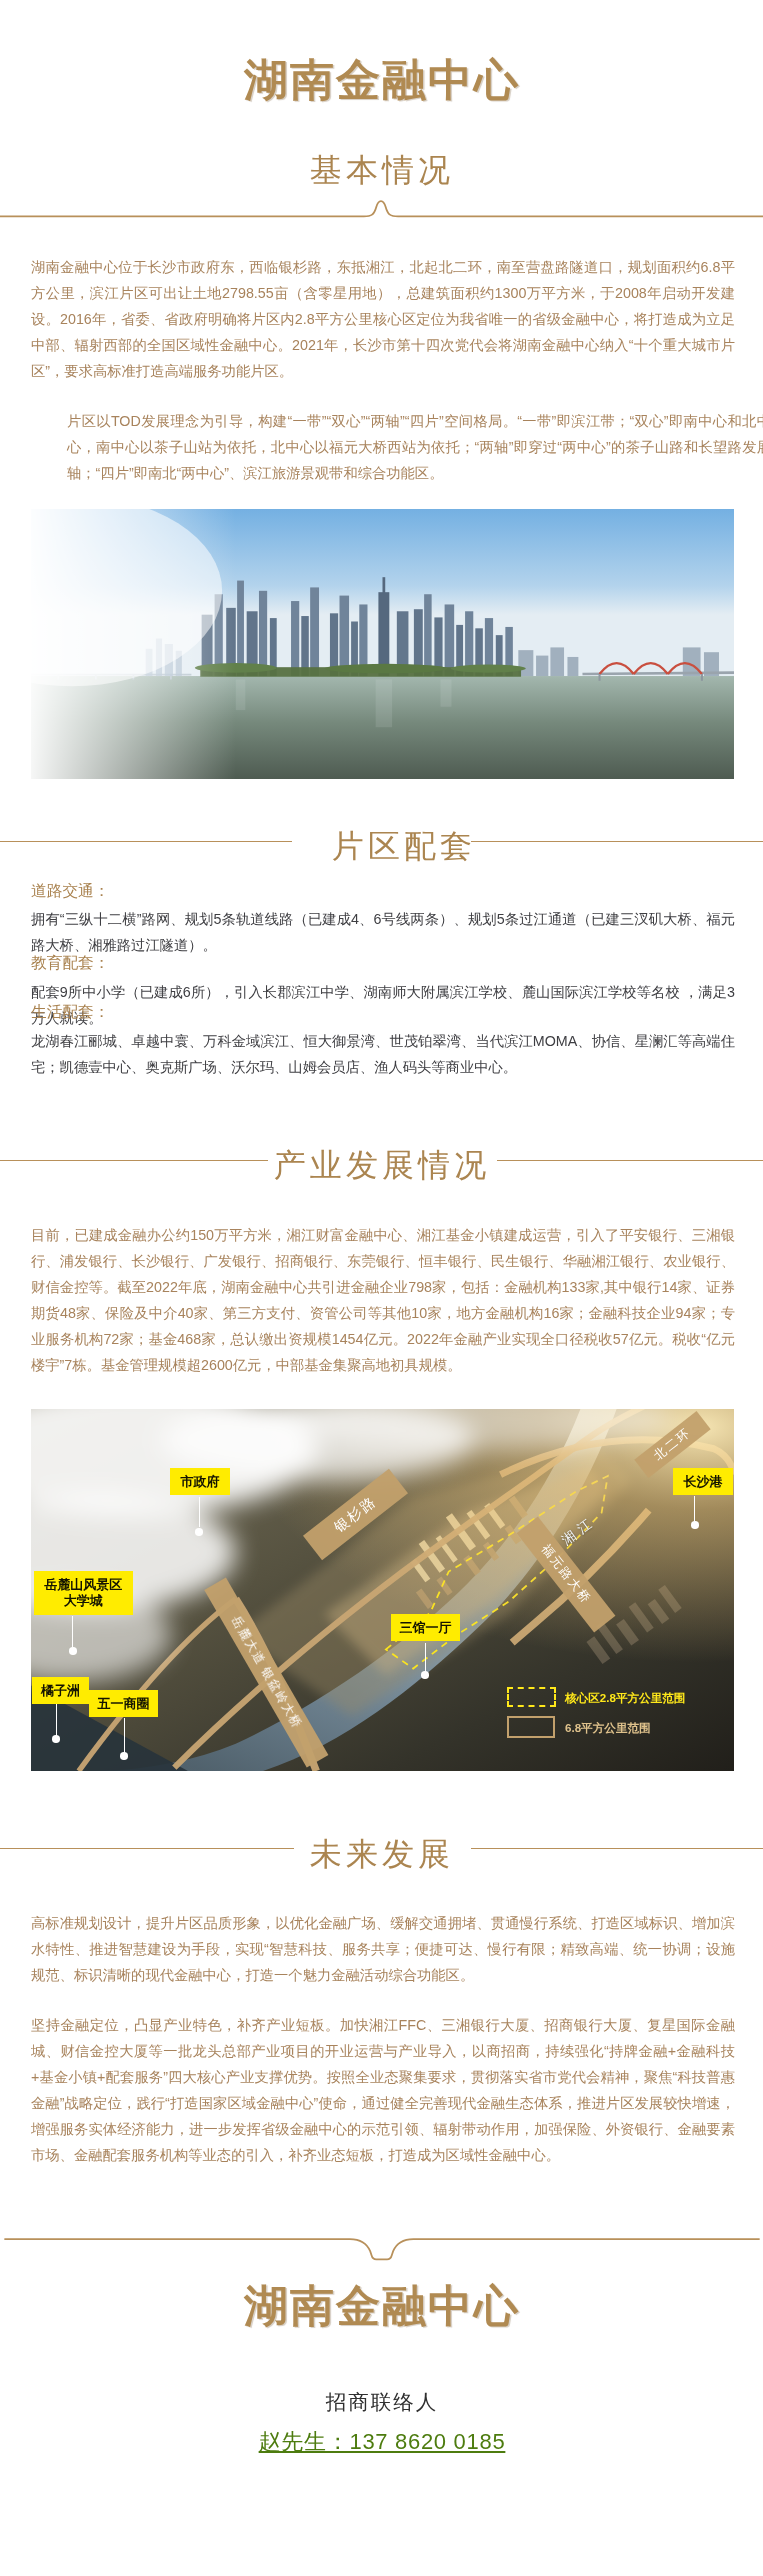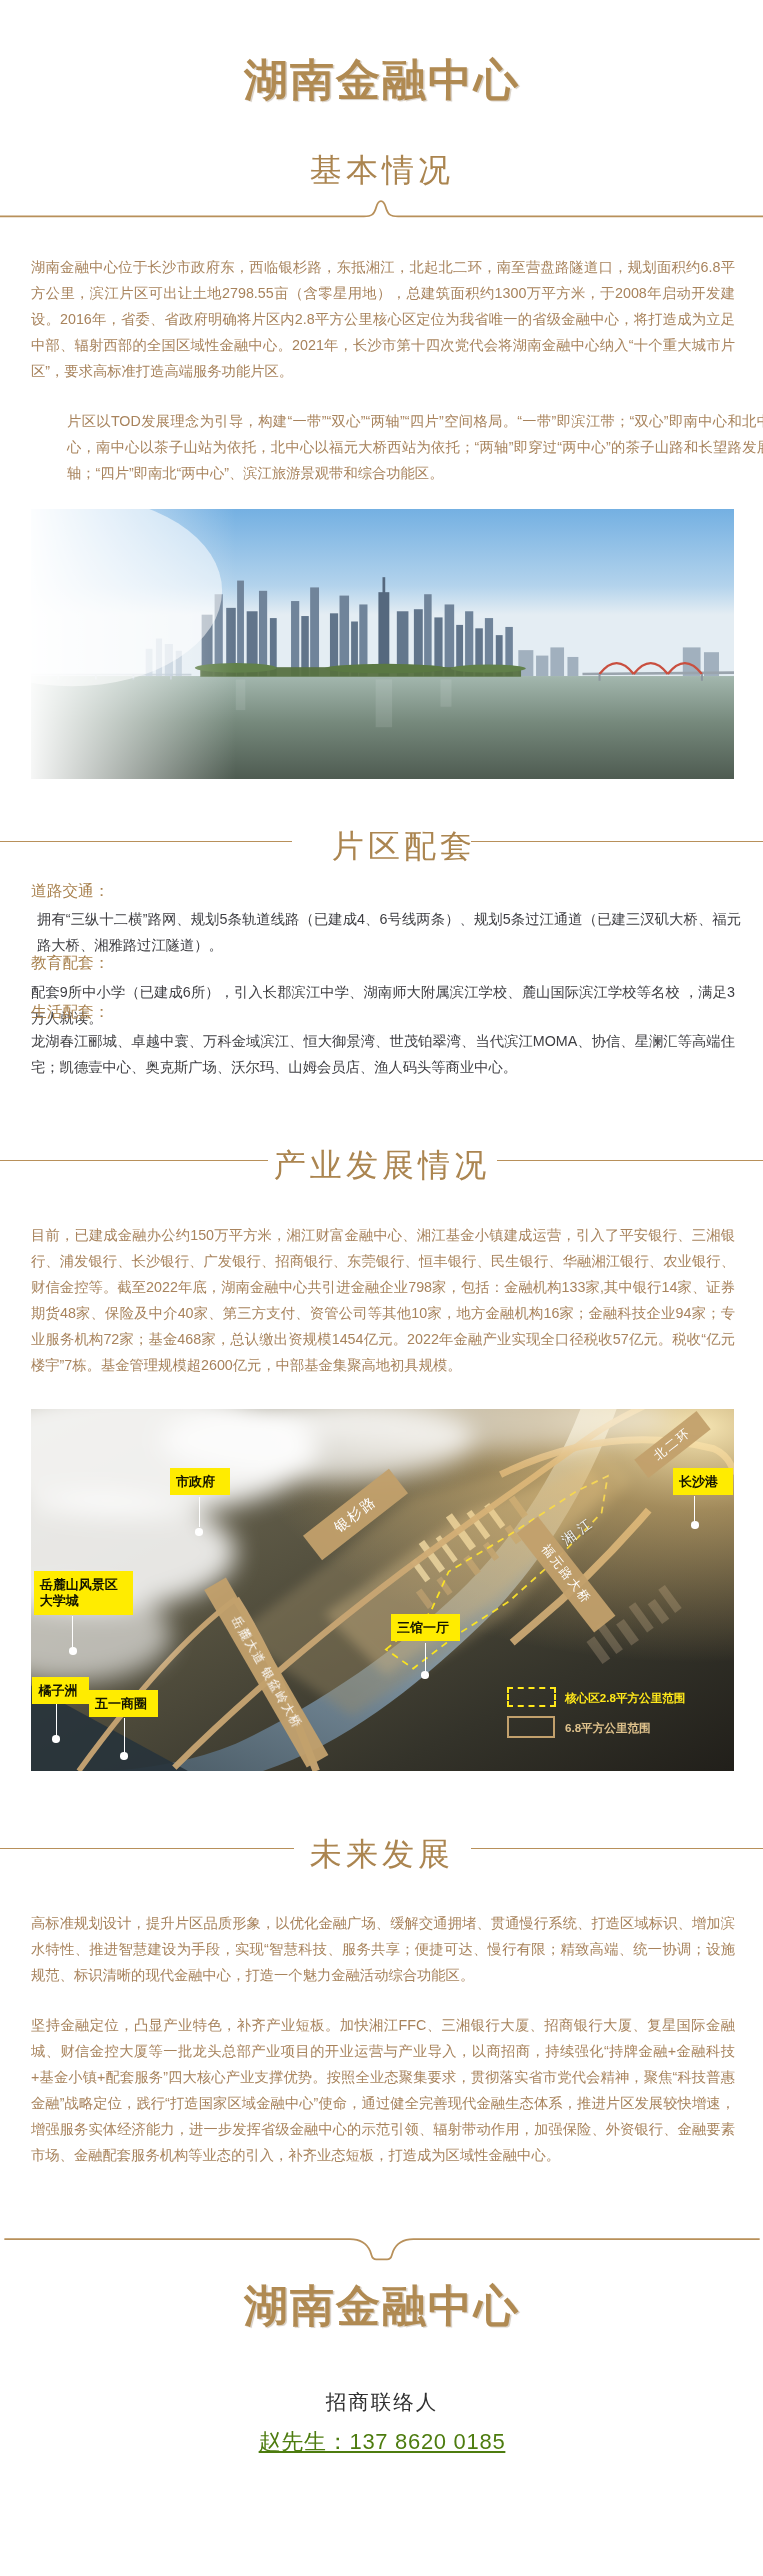--- a/index.html
+++ b/index.html
@@ -20,21 +20,21 @@
   .sub-label{left:31px;font-size:15.7px;color:#a9824f;}
 
   .divider-svg{left:0;width:764px;display:block;}
 
   
   .pano{top:509px;left:31px;width:703px;height:270px;}
   
   .map-wrap{top:1409px;left:31px;width:703px;height:362px;overflow:hidden;background:#3b382e;}
   .map-bg{position:absolute;left:0;top:0;width:100%;height:100%;}
   .ylabel{position:absolute;background:#ffec00;color:#141400;font-weight:bold;font-size:13px;
-          text-align:left;line-height:1.25;padding:5.5px 6.1px;z-index:6;}
+          text-align:center;line-height:1.25;padding:5.5px 6.1px;z-index:6;}
   .banner{position:absolute;background:rgba(194,160,108,.95);color:#fff;display:flex;align-items:center;
           justify-content:center;font-size:12.3px;letter-spacing:2px;z-index:5;white-space:nowrap;}
   .pline{position:absolute;width:1.4px;background:#ffffff;z-index:4;}
   .pdot{position:absolute;width:7.5px;height:7.5px;border-radius:50%;background:#ffffff;z-index:4;}
   .river-name{position:absolute;color:#f3f7fa;font-size:13.7px;letter-spacing:5.5px;z-index:5;
               transform:rotate(-36deg);text-shadow:0 0.7px 2px rgba(0,0,0,.4);}
   .legend-swatch-dashed{position:absolute;width:45px;height:16.4px;border:2px dashed #ffe81a;z-index:6;}
   .legend-swatch-solid{position:absolute;width:44px;height:18px;border:2.7px solid #c2a06c;z-index:6;}
   .legend-text{position:absolute;font-size:11.6px;font-weight:bold;z-index:6;}
   .lg-yellow{color:#ffe81a;}
@@ -160,21 +160,21 @@
 
     <rect x="0" y="0" width="300" height="396" fill="url(#haze)"></rect>
     <ellipse cx="60" cy="120" rx="220" ry="140" fill="#ffffff" opacity="0.55"></ellipse>
   </svg>
 
   <div class="abs flank" style="top:841px;left:0;width:292px;"></div>
   <div class="abs flank" style="top:841px;left:471px;width:293px;"></div>
   <div class="abs center h2" style="top:825px;padding-left:22px;">片区配套</div>
 
   <div class="abs sub-label" style="top:881px;">道路交通：</div>
-  <div class="abs body-text dark" style="top:906px;margin-left:6px;">拥有“三纵十二横”路网、规划5条轨道线路（已建成4、6号线两条）、规划5条过江通道（已建三汊矶大桥、福元路大桥、湘雅路过江隧道）。</div>
+  <div class="abs body-text dark" style="top:906px;">拥有“三纵十二横”路网、规划5条轨道线路（已建成4、6号线两条）、规划5条过江通道（已建三汊矶大桥、福元路大桥、湘雅路过江隧道）。</div>
 
   <div class="abs sub-label" style="top:953px;">教育配套：</div>
   <div class="abs body-text dark" style="top:979px;">配套9所中小学（已建成6所），引入长郡滨江中学、湖南师大附属滨江学校、麓山国际滨江学校等名校 ，满足3万人就读。</div>
 
   <div class="abs sub-label" style="top:1002px;">生活配套：</div>
   <div class="abs body-text dark" style="top:1028px;">龙湖春江郦城、卓越中寰、万科金域滨江、恒大御景湾、世茂铂翠湾、当代滨江MOMA、协信、星澜汇等高端住宅；凯德壹中心、奥克斯广场、沃尔玛、山姆会员店、渔人码头等商业中心。</div>
 
   <div class="abs flank" style="top:1160px;left:0;width:268px;"></div>
   <div class="abs flank" style="top:1160px;left:497px;width:267px;"></div>
   <div class="abs center h2" style="top:1144px;">产业发展情况</div>

